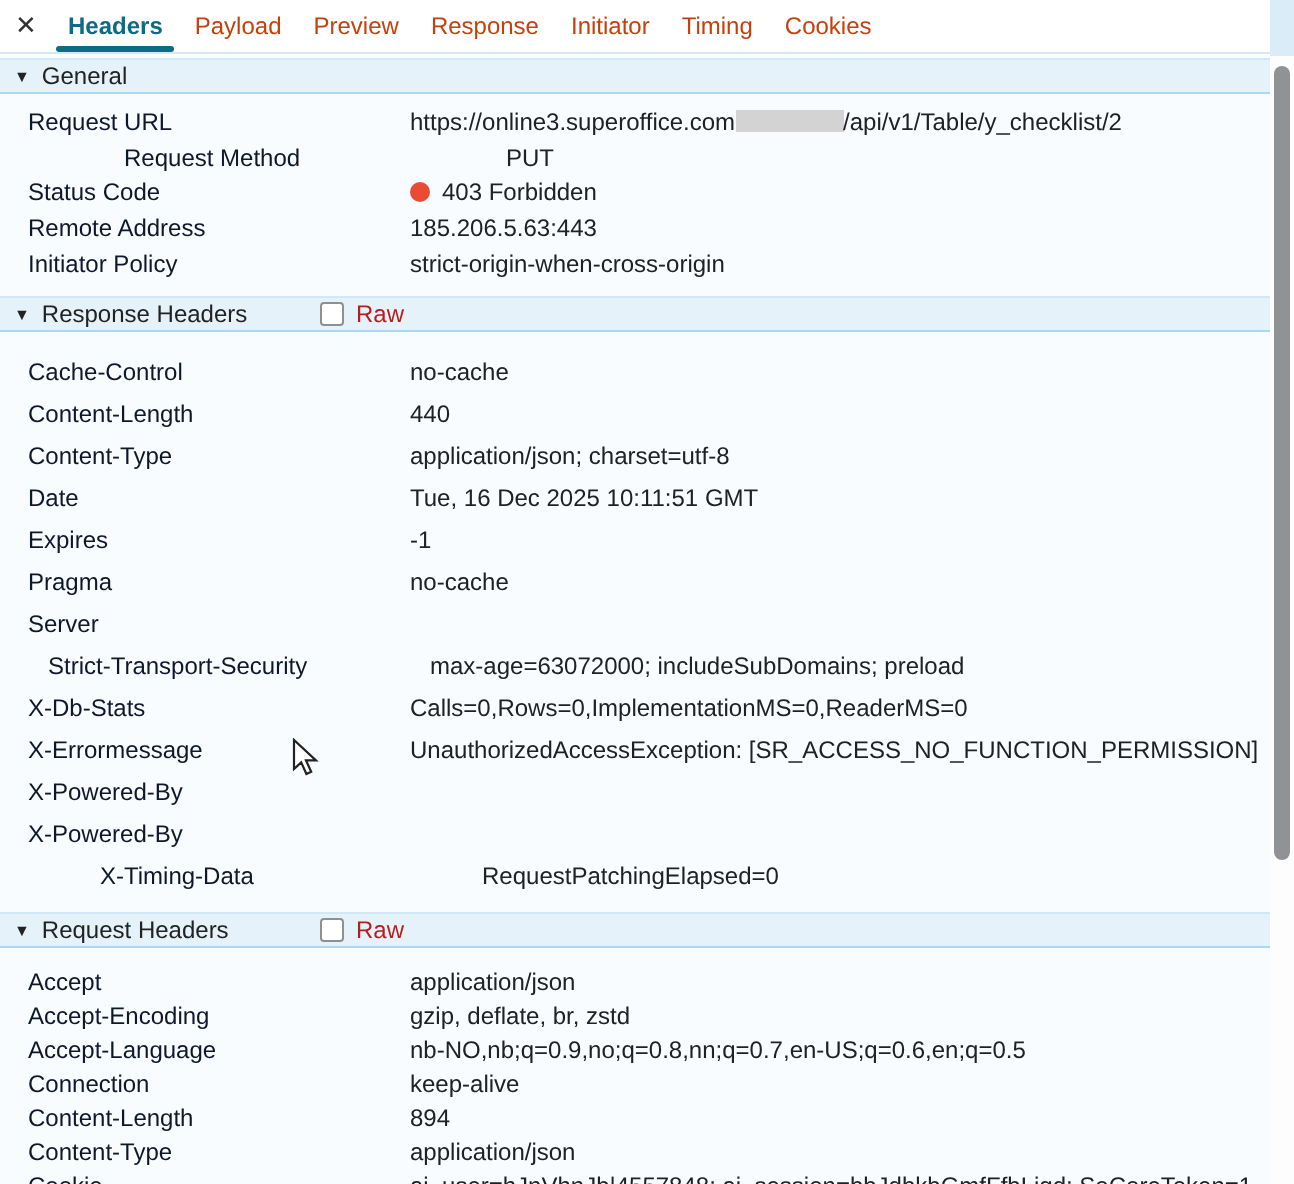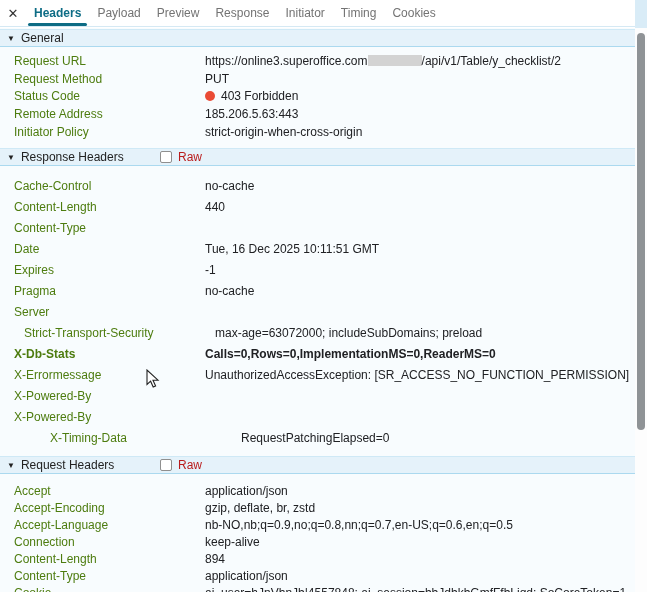--- a/index.html
+++ b/index.html
@@ -6,41 +6,41 @@
   html,body { width:647px; height:592px; overflow:hidden; background:#fff;
     font-family:"Liberation Sans","DejaVu Sans",sans-serif; font-size:12px; color:#202124; }
   #stage { position:relative; width:647px; height:592px; overflow:hidden; background:#fff; }
 
   
   #tabbar { position:absolute; top:0; left:0; right:0; height:27px; background:#fff;
     border-bottom:1px solid #d5e9f4; display:flex; align-items:stretch; }
   #close-btn { width:26px; display:flex; align-items:center; justify-content:center;
     font-size:13px; color:#333; cursor:pointer; }
   .tab { position:relative; padding:0 8px; display:flex; align-items:center;
-    color:#737373; cursor:pointer; white-space:nowrap; }
+    color:#c2410c; cursor:pointer; white-space:nowrap; }
   .tab.active { color:#0d6c85; font-weight:bold; }
   .tab.active::after { content:""; position:absolute; left:2px; right:2px; bottom:0;
     height:3px; background:#0d6c85; border-radius:2px; }
 
   
   #content { position:absolute; top:28px; left:0; right:12px; bottom:0; background:#f8fcfe; }
 
   .section-band { position:absolute; left:0; right:0; height:18px; background:#e5f2fa;
     border-top:1px solid #cfe9f6; border-bottom:1px solid #abd9ef;
     display:flex; align-items:center; cursor:pointer; }
   .tri { font-size:8px; color:#222; margin-left:7px; }
   .band-title { margin-left:6px; color:#222; }
   .raw-group { position:absolute; left:160px; display:flex; align-items:center; }
   .raw-box { width:12px; height:12px; background:#fff; border:1px solid #8f8f8f;
     border-radius:2px; cursor:pointer; }
   .raw-label { margin-left:6px; color:#b91c1c; }
 
   .rows { position:absolute; left:0; right:0; }
   .hrow { position:relative; }
-  .hlabel { position:absolute; left:14px; top:3px; color:#4d7c0f; white-space:nowrap; }
+  .hlabel { position:absolute; left:14px; top:3px; color:#0f172a; white-space:nowrap; }
   .hvalue { position:absolute; left:205px; top:3px; color:#202124; white-space:nowrap; }
   .redact { display:inline-block; width:54px; height:11px; background:#d3d3d3;
     vertical-align:-1px; }
   .dot { display:inline-block; width:10px; height:10px; border-radius:50%;
     margin-right:6px; vertical-align:-1px; }
   .pencil { display:inline-block; margin-left:8px; color:#5f6368; font-size:13px;
     cursor:pointer; line-height:1; vertical-align:-1px; }
 
   
   #scrollbar { position:absolute; top:0; right:0; width:12px; height:592px; background:#fdfdfd; }
@@ -72,21 +72,21 @@
 
   <div class="section-band" style="top: 1px;">
         <span class="tri">▼</span>
         <span class="band-title">General</span>
       </div>
       <div class="rows" style="top: 23px;">
         <div class="hrow" style="height: 17.7px;">
           <div class="hlabel">Request URL</div>
           <div class="hvalue"><span>https://online3.superoffice.com</span><span class="redact"></span><span>/api/v1/Table/y_checklist/2</span></div>
         </div>
-        <div class="hrow" style="height: 17.7px;">
+        <div class="hrow" style="height: 17.7px; margin-left: 48px;">
           <div class="hlabel">Request Method</div>
           <div class="hvalue"><span>PUT</span></div>
         </div>
         <div class="hrow" style="height: 17.7px;">
           <div class="hlabel">Status Code</div>
           <div class="hvalue"><span class="dot" style="background: rgb(234, 75, 53);"></span><span>403 Forbidden</span></div>
         </div>
         <div class="hrow" style="height: 17.7px;">
           <div class="hlabel">Remote Address</div>
           <div class="hvalue"><span>185.206.5.63:443</span></div>
@@ -108,20 +108,21 @@
         <div class="hrow" style="height: 21px;">
           <div class="hlabel">Cache-Control</div>
           <div class="hvalue"><span>no-cache</span></div>
         </div>
         <div class="hrow" style="height: 21px;">
           <div class="hlabel">Content-Length</div>
           <div class="hvalue"><span>440</span></div>
         </div>
         <div class="hrow" style="height: 21px;">
           <div class="hlabel">Content-Type</div>
+          <div class="hvalue"><span>application/json; charset=utf-8</span></div>
         </div>
         <div class="hrow" style="height: 21px; padding-left: 24px;">
           <div class="hlabel">Date</div>
           <div class="hvalue"><span>Tue, 16 Dec 2025 10:11:51 GMT</span></div>
         </div>
         <div class="hrow" style="height: 21px;">
           <div class="hlabel">Expires</div>
           <div class="hvalue"><span>-1</span></div>
         </div>
         <div class="hrow" style="height: 21px;">
@@ -129,21 +130,21 @@
           <div class="hvalue"><span>no-cache</span></div>
         </div>
         <div class="hrow" style="height: 21px;">
           <div class="hlabel">Server</div>
           <div class="hvalue"><span></span></div>
         </div>
         <div class="hrow" style="height: 21px; margin-left: 10px;">
           <div class="hlabel">Strict-Transport-Security</div>
           <div class="hvalue"><span>max-age=63072000; includeSubDomains; preload</span></div>
         </div>
-        <div class="hrow" style="height: 21px; font-weight: bold;">
+        <div class="hrow" style="height: 21px;">
           <div class="hlabel">X-Db-Stats</div>
           <div class="hvalue"><span>Calls=0,Rows=0,ImplementationMS=0,ReaderMS=0</span></div>
         </div>
         <div class="hrow" style="height: 21px;">
           <div class="hlabel">X-Errormessage</div>
           <div class="hvalue"><span>UnauthorizedAccessException: [SR_ACCESS_NO_FUNCTION_PERMISSION]</span><span class="pencil">✎</span></div>
         </div>
         <div class="hrow" style="height: 21px;">
           <div class="hlabel">X-Powered-By</div>
           <div class="hvalue"><span></span></div>

